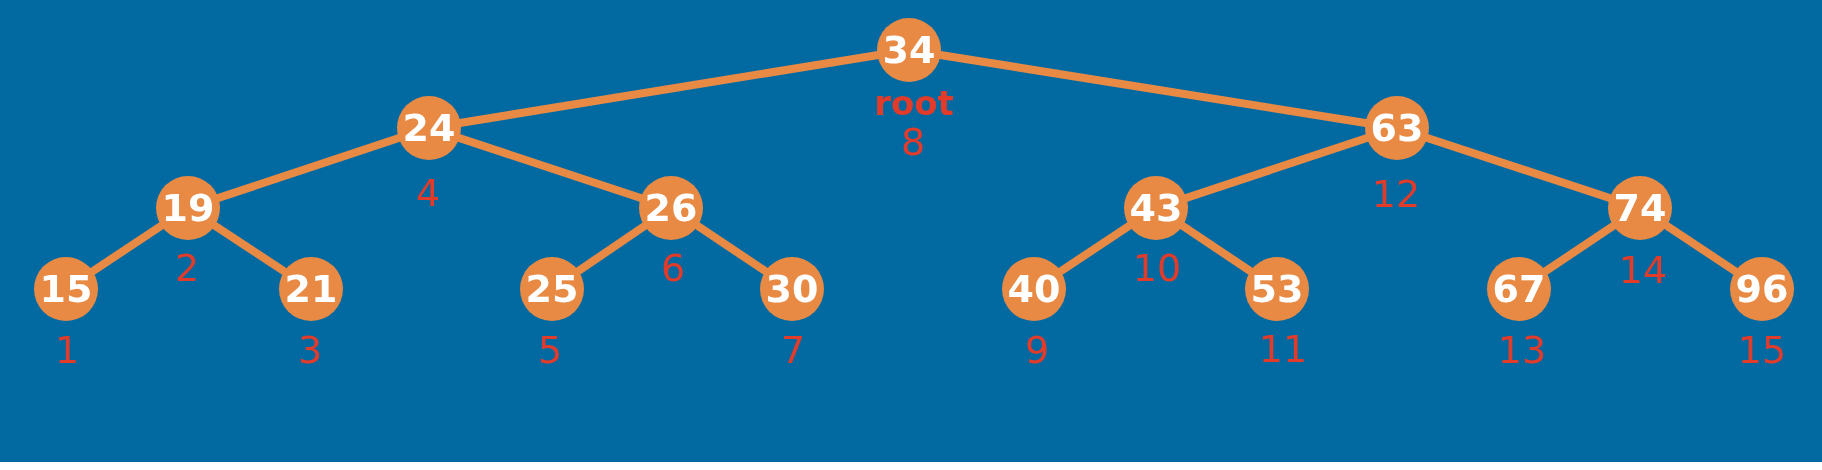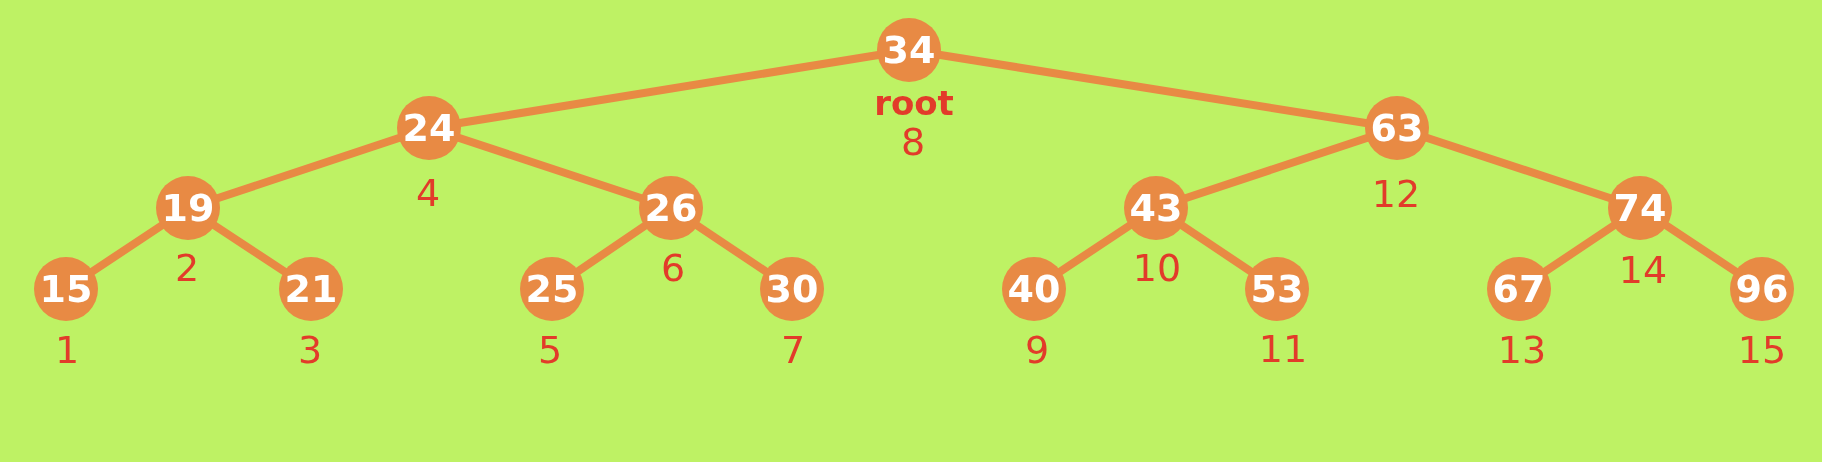--- a/index.html
+++ b/index.html
@@ -26,21 +26,21 @@
     font-weight: 400;
   }
   .node-caption {
     font-family: "DejaVu Sans", "Liberation Sans", sans-serif;
     font-weight: 700;
   }
 </style>
 </head>
 <body>
 
-<div id="canvas" style="width: 1822px; height: 470px; background: #bef264;">
+<div id="canvas" style="width: 1822px; height: 470px; background: #0369a1;">
   <svg id="tree-svg" xmlns="http://www.w3.org/2000/svg" width="1822" height="470" viewBox="0 0 1822 470">
     <g id="edges-layer">
         <line x1="909" y1="50" x2="429" y2="128" stroke="#e88a44" stroke-width="8" stroke-linecap="round"></line>
         <line x1="909" y1="50" x2="1397" y2="128" stroke="#e88a44" stroke-width="8" stroke-linecap="round"></line>
         <line x1="429" y1="128" x2="188" y2="208" stroke="#e88a44" stroke-width="8" stroke-linecap="round"></line>
         <line x1="429" y1="128" x2="671" y2="208" stroke="#e88a44" stroke-width="8" stroke-linecap="round"></line>
         <line x1="1397" y1="128" x2="1156" y2="208" stroke="#e88a44" stroke-width="8" stroke-linecap="round"></line>
         <line x1="1397" y1="128" x2="1640" y2="208" stroke="#e88a44" stroke-width="8" stroke-linecap="round"></line>
         <line x1="188" y1="208" x2="66" y2="289" stroke="#e88a44" stroke-width="8" stroke-linecap="round"></line>
         <line x1="188" y1="208" x2="311" y2="289" stroke="#e88a44" stroke-width="8" stroke-linecap="round"></line>

